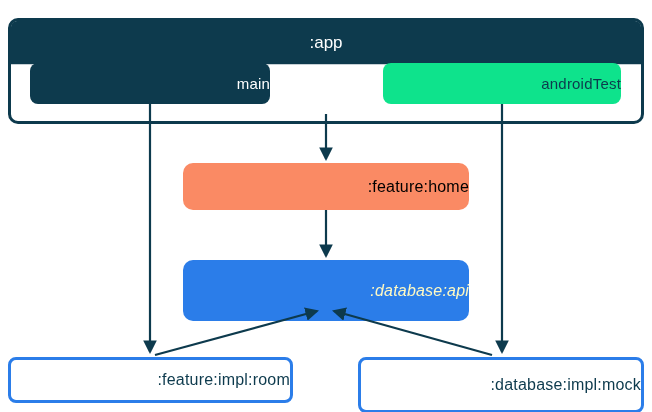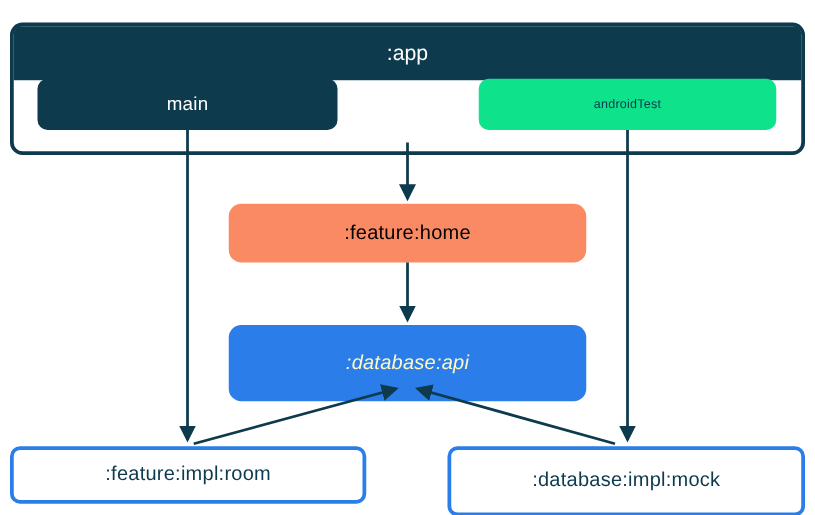--- a/index.html
+++ b/index.html
@@ -12,21 +12,21 @@
     position: relative;
     width: 652px;
     height: 412px;
     background: var(--bg, #ffffff);
     overflow: hidden;
   }
   .node {
     position: absolute;
     display: flex;
     align-items: center;
-    justify-content: center;
+    justify-content: flex-end;
     box-sizing: border-box;
     font-size: 16px;
     letter-spacing: 0.2px;
     z-index: 2;
   }
   .app-container {
     position: absolute;
     left: 8px;
     top: 18px;
     width: 636px;
@@ -49,21 +49,21 @@
     font-size: 17px;
   }
   .node-main {
     left: 30px; top: 63px; width: 240px; height: 41px;
     background: var(--dark); color: #ffffff;
     border-radius: 8px; font-size: 15px; z-index: 3;
   }
   .node-android-test {
     left: 383px; top: 63px; width: 238px; height: 41px;
     background: var(--green); color: var(--dark);
-    border-radius: 8px; font-size: 10px; z-index: 3;
+    border-radius: 8px; font-size: 15px; z-index: 3;
   }
   .node-feature-home {
     left: 183px; top: 163px; width: 286px; height: 47px;
     background: var(--orange); color: #000000;
     border-radius: 10px;
   }
   .node-database-api {
     left: 183px; top: 260px; width: 286px; height: 61px;
     background: var(--blue); color: #fef9c3;
     border-radius: 10px;

